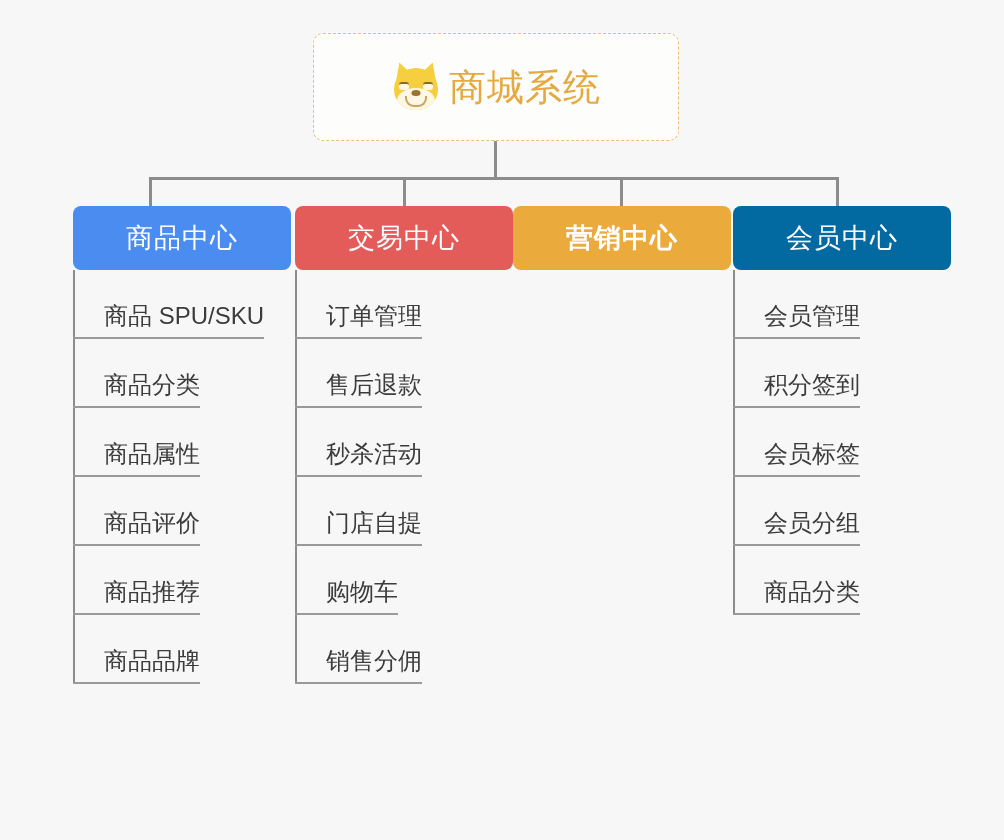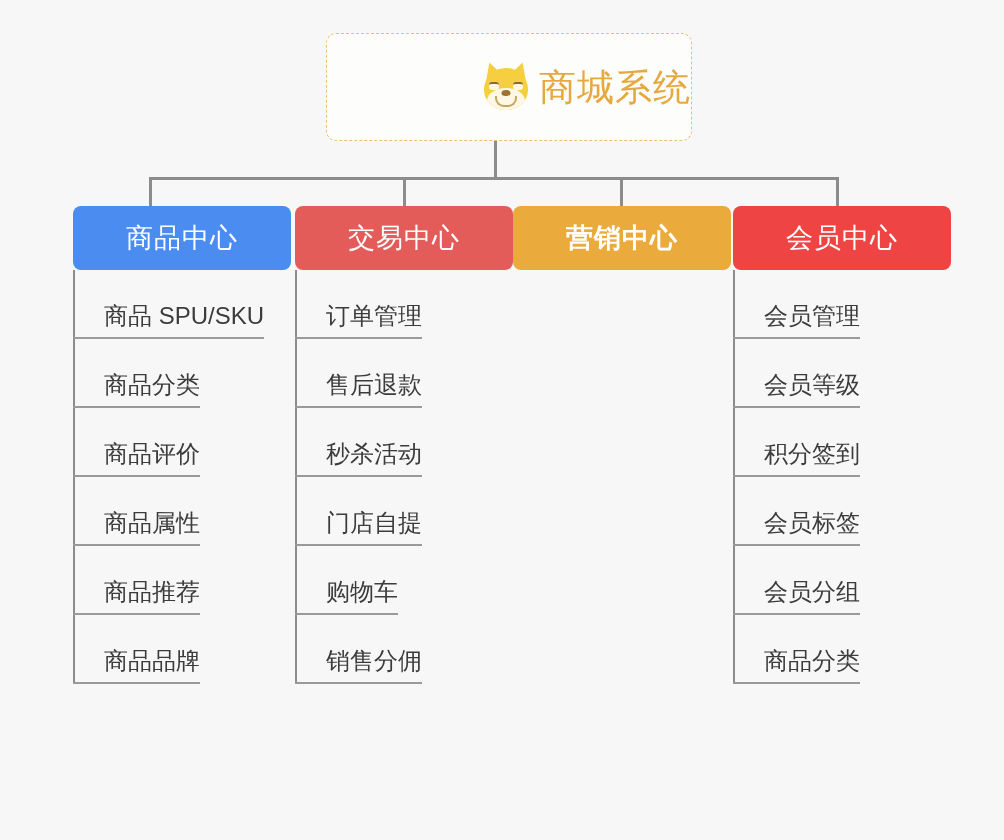--- a/index.html
+++ b/index.html
@@ -16,31 +16,31 @@
 
   #chart-root {
     position: relative;
     width: 1004px;
     height: 840px;
   }
 
   
   .root-node {
     position: absolute;
-    left: 326px;
+    left: 313px;
     top: 33px;
     width: 366px;
     height: 108px;
     box-sizing: border-box;
     background: #fdfdfc;
     border: 1px dashed #e9bf73;
     border-radius: 10px;
     display: flex;
     align-items: center;
-    justify-content: flex-end;
+    justify-content: center;
     gap: 8px;
   }
   .root-title {
     font-size: 37px;
     color: #e5a93f;
     letter-spacing: 1px;
     line-height: 1;
     white-space: nowrap;
   }
 
@@ -219,24 +219,24 @@
     </div>
     <div class="col-items">
       <div class="spine" style="background: rgb(140, 140, 140);"></div>
       <div class="leaf">
           <span class="leaf-label">商品 SPU/SKU</span>
         </div>
       <div class="leaf">
           <span class="leaf-label">商品分类</span>
         </div>
       <div class="leaf">
+          <span class="leaf-label">商品属性</span>
+        </div>
+      <div class="leaf">
           <span class="leaf-label">商品评价</span>
-        </div>
-      <div class="leaf">
-          <span class="leaf-label">商品属性</span>
         </div>
       <div class="leaf">
           <span class="leaf-label">商品推荐</span>
         </div>
       <div class="leaf">
           <span class="leaf-label">商品品牌</span>
         </div>
     </div>
   </div>
 
@@ -267,32 +267,29 @@
     </div>
   </div>
 
   <div class="column" id="col-2">
     <div class="col-header" style="background-color: rgb(234, 170, 60); font-weight: bold;">
       <span>营销中心</span>
     </div>
   </div>
 
   <div class="column" id="col-3">
-    <div class="col-header" style="background-color: #ef4444;">
+    <div class="col-header" style="background-color: #0369a1;">
       <span>会员中心</span>
     </div>
     <div class="col-items">
       <div class="spine" style="background: rgb(140, 140, 140);"></div>
       <div class="leaf">
           <span class="leaf-label">会员管理</span>
         </div>
       <div class="leaf">
-          <span class="leaf-label">会员等级</span>
-        </div>
-      <div class="leaf">
           <span class="leaf-label">积分签到</span>
         </div>
       <div class="leaf">
           <span class="leaf-label">会员标签</span>
         </div>
       <div class="leaf">
           <span class="leaf-label">会员分组</span>
         </div>
       <div class="leaf">
           <span class="leaf-label">商品分类</span>

